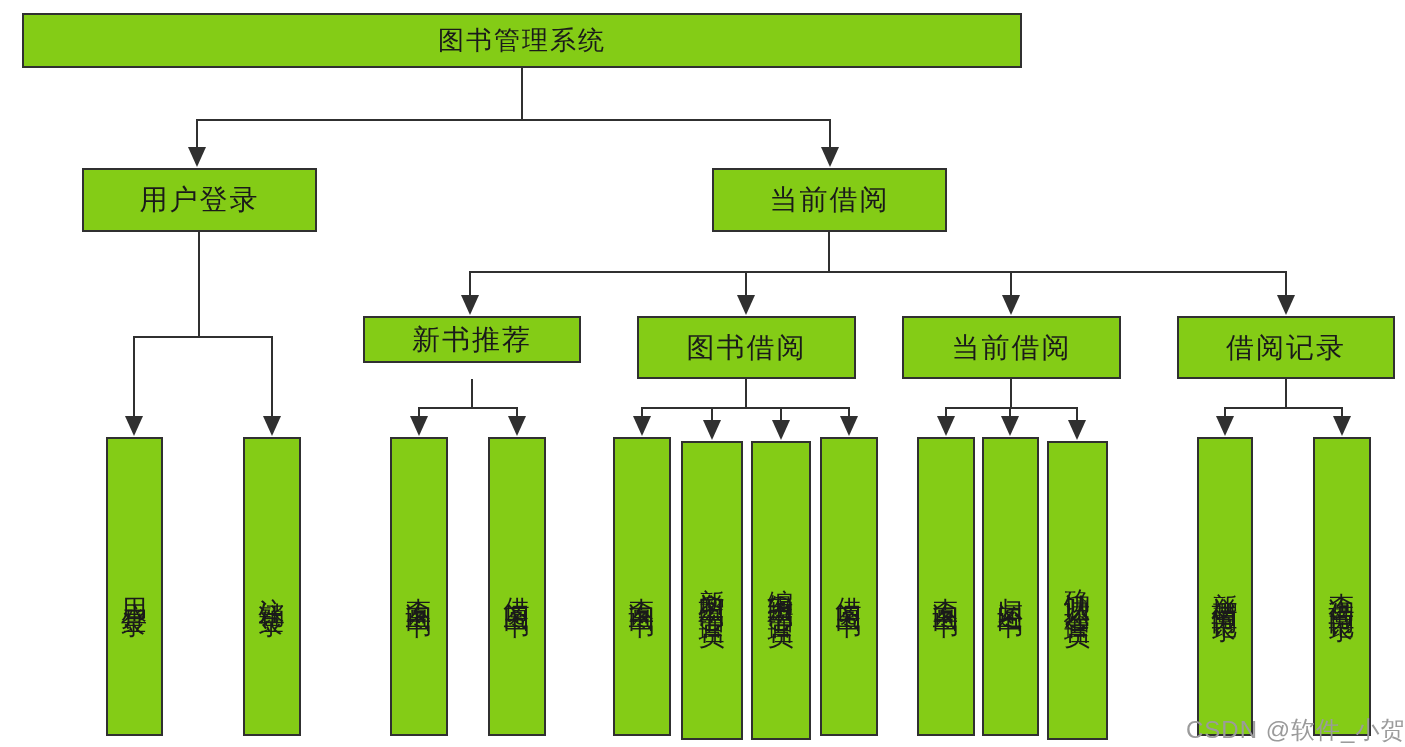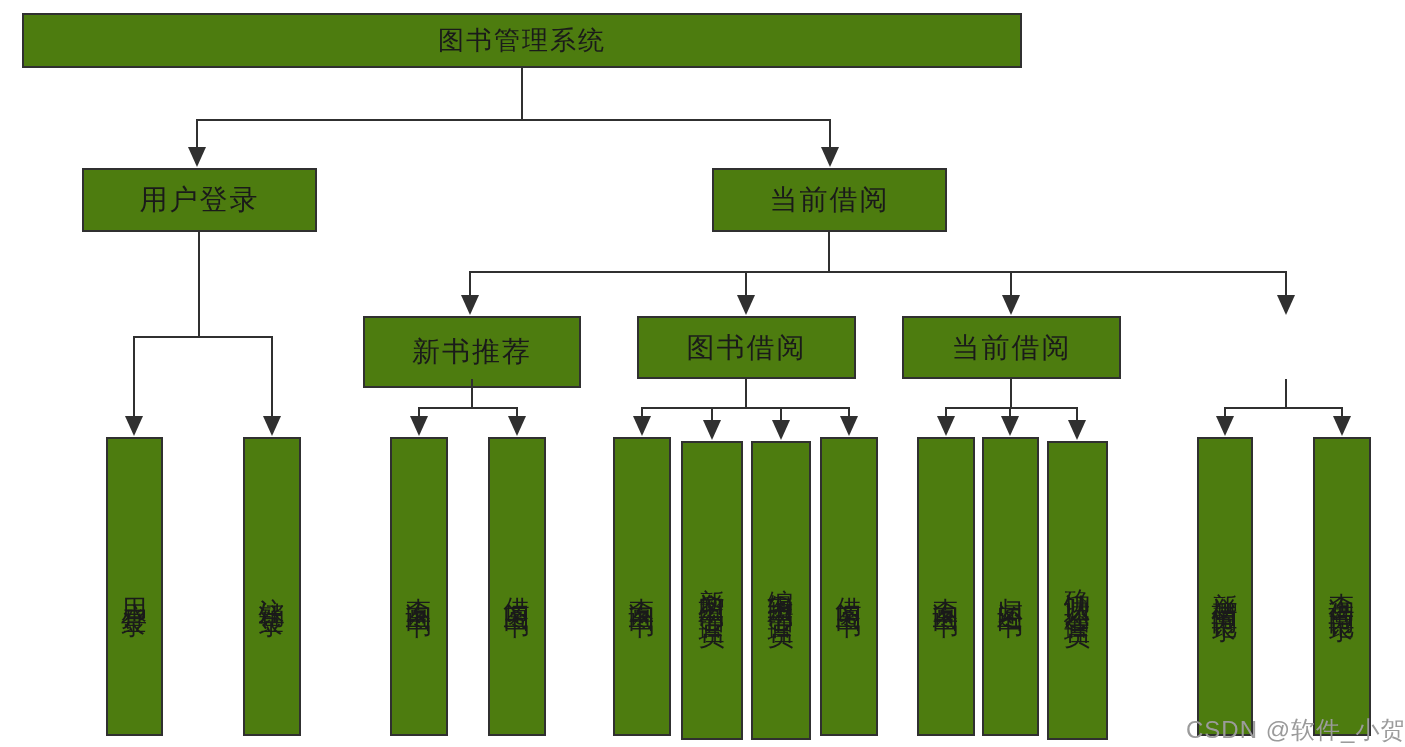--- a/index.html
+++ b/index.html
@@ -9,21 +9,21 @@
     width: 1405px;
     height: 747px;
     background: #ffffff;
     font-family: "Liberation Sans", sans-serif;
     color: #1a1a1a;
     overflow: hidden;
   }
   .node {
     position: absolute;
     border: 2px solid #303030;
-    background: #4d7c0f;
+    background: #84cc16;
     display: flex;
     align-items: center;
     justify-content: center;
     text-align: right;
   }
   .root-node { font-size: 26px; letter-spacing: 2px; }
   .hnode { font-size: 28px; letter-spacing: 2px; }
   .vnode {
     writing-mode: vertical-rl;
     text-orientation: mixed;
@@ -77,23 +77,24 @@
   <div class="hl" style="left:469px; top:271px; width:818px;"></div>
   <div class="vl" style="left:469px; top:271px; height:28px;"></div>
   <div class="arr" style="left:461px; top:295px;"></div>
   <div class="vl" style="left:745px; top:271px; height:28px;"></div>
   <div class="arr" style="left:737px; top:295px;"></div>
   <div class="vl" style="left:1010px; top:271px; height:28px;"></div>
   <div class="arr" style="left:1002px; top:295px;"></div>
   <div class="vl" style="left:1285px; top:271px; height:28px;"></div>
   <div class="arr" style="left:1277px; top:295px;"></div>
 
-  <div class="node hnode" style="left:363px; top:316px; width:218px; height:72px;">新书推荐</div>
+  <div class="node hnode" style="left:363px; top:316px; width:218px; height:47px;">新书推荐</div>
   <div class="node hnode" style="left:902px; top:316px; width:219px; height:63px;">当前借阅</div>
   <div class="node hnode" style="left:637px; top:316px; width:219px; height:63px;">图书借阅</div>
+  <div class="node hnode" style="left:1177px; top:316px; width:218px; height:63px;">借阅记录</div>
 
   <div class="vl" style="left:471px; top:379px; height:30px;"></div>
   <div class="hl" style="left:418px; top:407px; width:100px;"></div>
   <div class="vl" style="left:418px; top:407px; height:14px;"></div>
   <div class="arr" style="left:410px; top:416px;"></div>
   <div class="vl" style="left:516px; top:407px; height:14px;"></div>
   <div class="arr" style="left:508px; top:416px;"></div>
 
   <div class="vl" style="left:745px; top:379px; height:30px;"></div>
   <div class="hl" style="left:641px; top:407px; width:208px;"></div>

